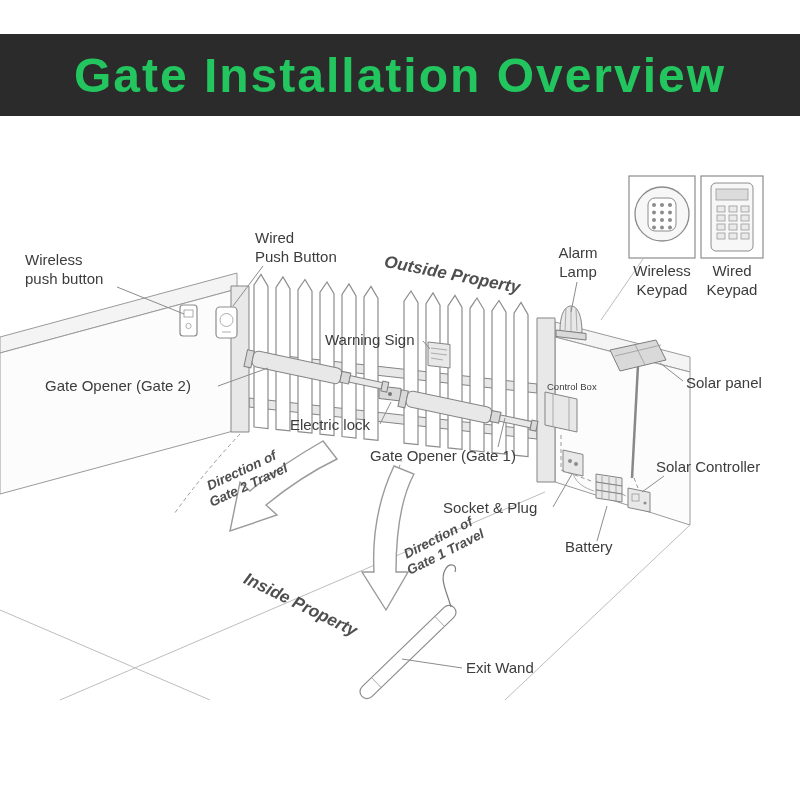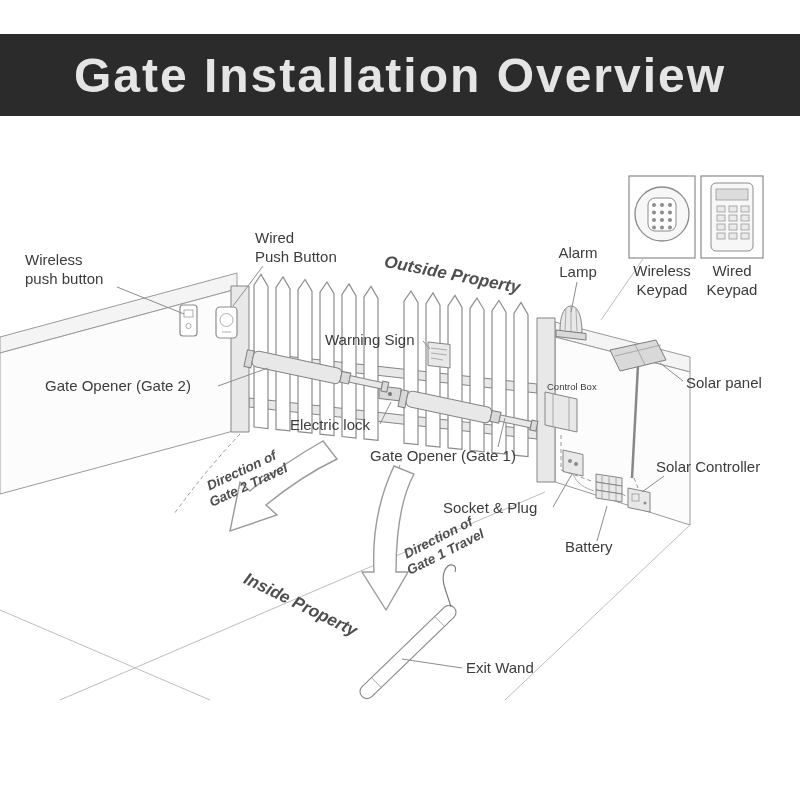--- a/index.html
+++ b/index.html
@@ -5,21 +5,21 @@
   html,body { margin:0; padding:0; }
   body {
     width:800px; height:800px; background:#ffffff; position:relative; overflow:hidden;
     font-family:"Liberation Sans", sans-serif;
   }
   .header {
     position:absolute; top:34px; left:0; width:800px; height:82px;
     background:#2b2b2b; display:flex; align-items:center; justify-content:center;
   }
   .header h1 {
-    color:#e5e5e5; font-size:48px; font-weight:bold; margin:0; letter-spacing:2px;
+    color:#22c55e; font-size:48px; font-weight:bold; margin:0; letter-spacing:2px;
     font-family:"Liberation Sans", sans-serif;
   }
   svg.diagram { position:absolute; top:0; left:0; }
   svg text { font-family:"Liberation Sans", sans-serif; fill:#3c3c3c; font-size:15px; }
   .c    { text-anchor:middle; }
   .prop { font-size:17px; font-weight:bold; font-style:italic; fill:#4f4f4f; }
   .dir  { font-size:13.5px; font-weight:bold; font-style:italic; fill:#4f4f4f; text-anchor:middle; }
   .tiny { font-size:9.5px; }
   .ln   { stroke:#8c8c8c; stroke-width:1; fill:none; }
   .lt   { stroke:#bdbdbd; stroke-width:1; fill:none; }

